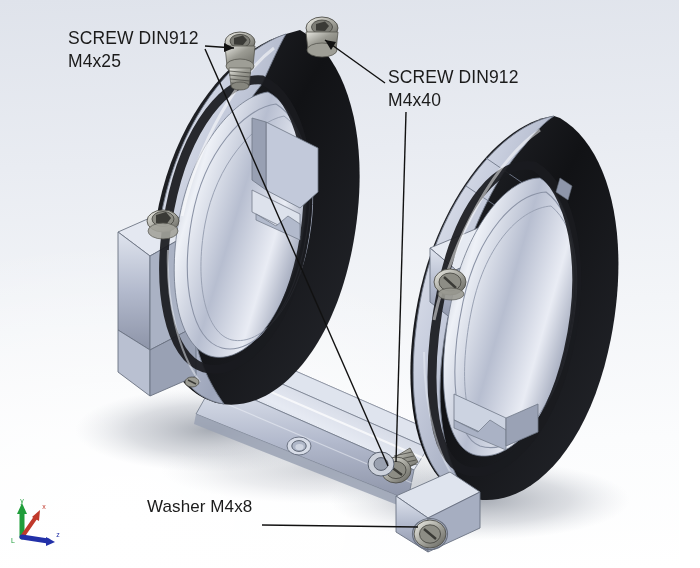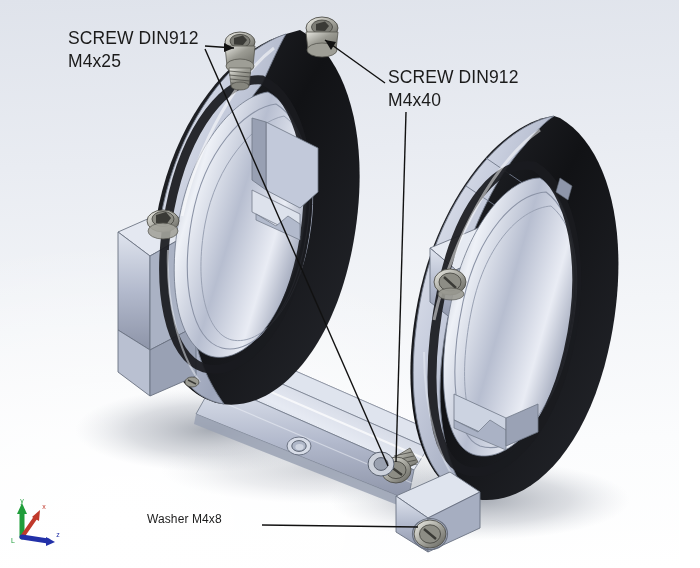--- a/index.html
+++ b/index.html
@@ -20,21 +20,21 @@
     position:absolute;
     color:#1b1b1b;
     font-size:17.5px;
     line-height:1.32;
     letter-spacing:.1px;
     white-space:pre;
     font-family:"Liberation Sans", sans-serif;
   }
   #ann-m4x25{left:68px;top:27px;}
   #ann-m4x40{left:388px;top:66px;}
-  #ann-washer{left:147px;top:512px;font-size:12px;}
+  #ann-washer{left:147px;top:496px;font-size:17px;}
 
   
   #model{position:absolute;left:0;top:0;width:700px;height:568px;}
   
   #triad{position:absolute;left:8px;top:497px;width:56px;height:52px;}
   .triad-lbl{font-size:7px;font-family:"Liberation Sans",sans-serif;}
 </style>
 </head>
 <body>
 

